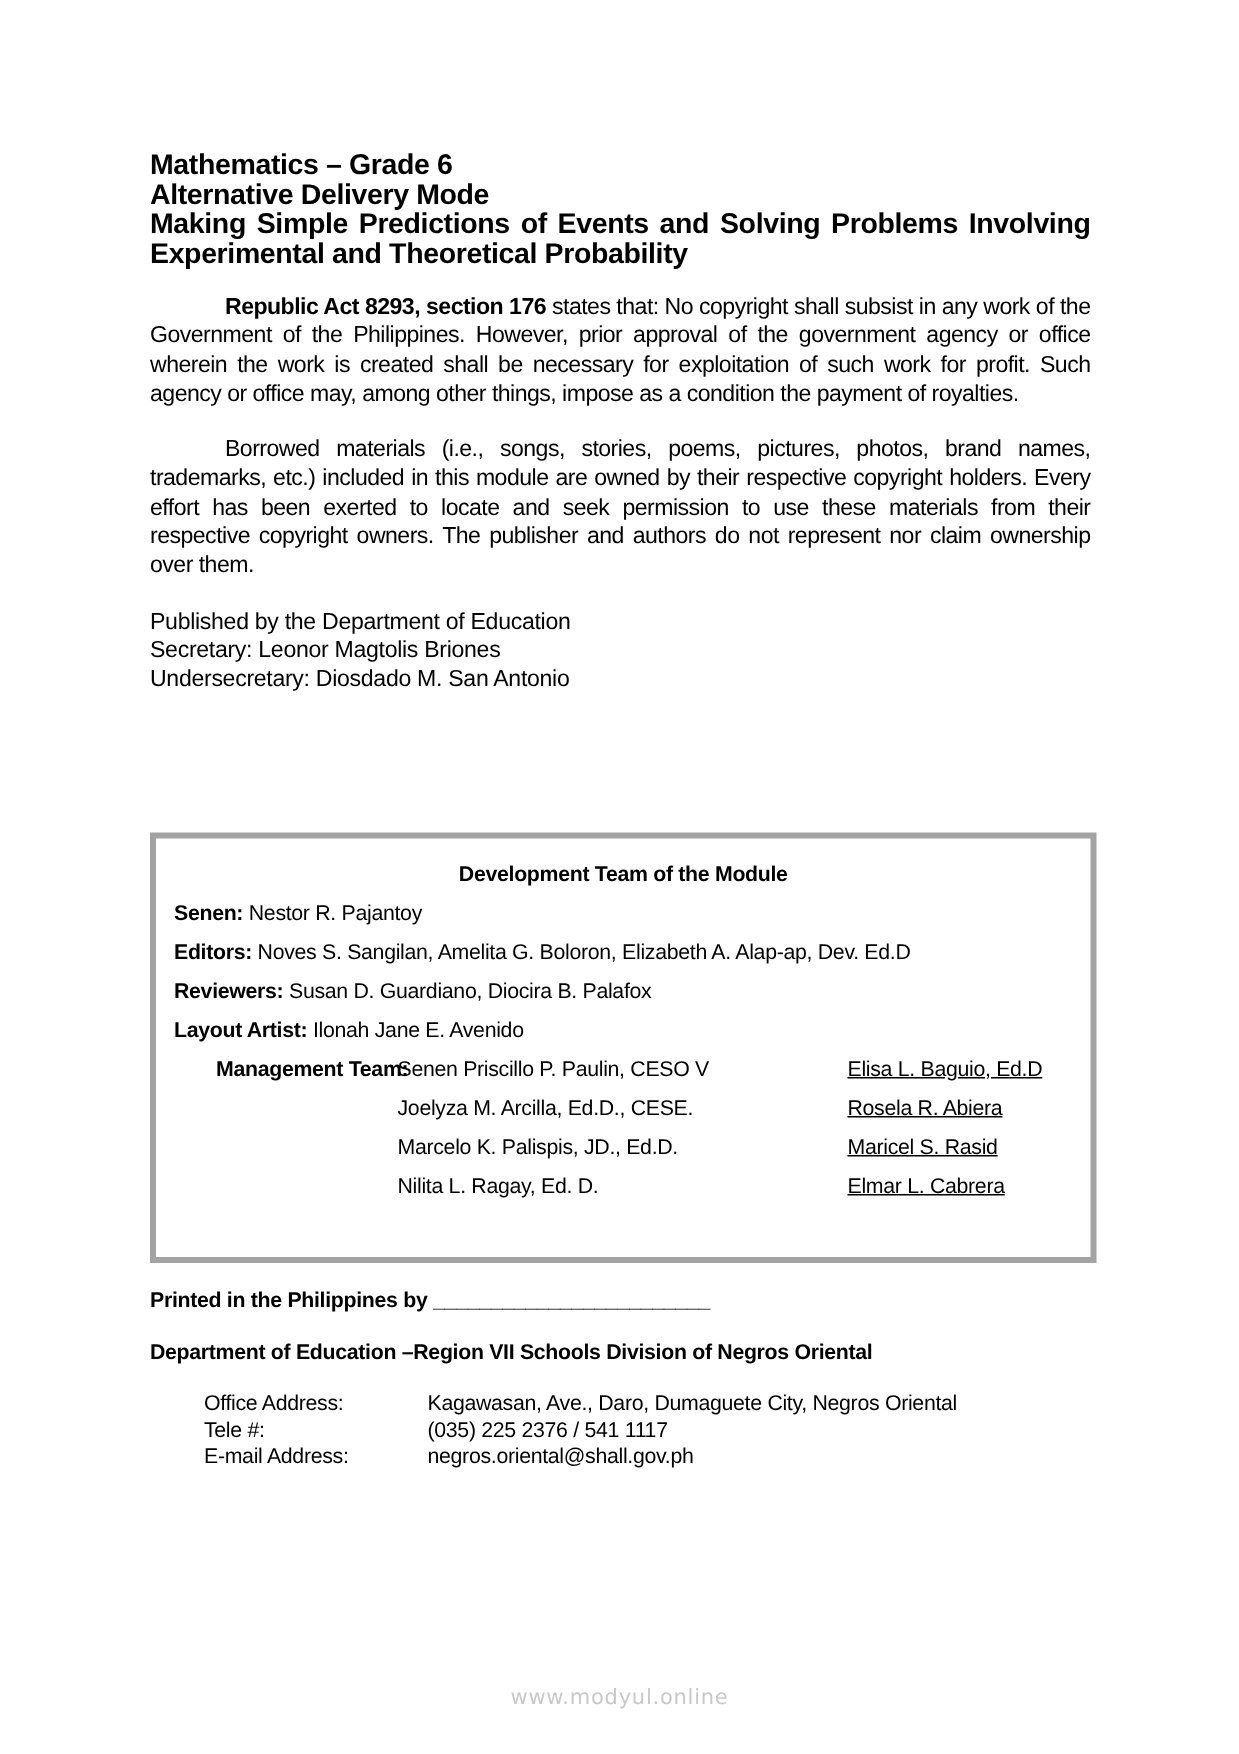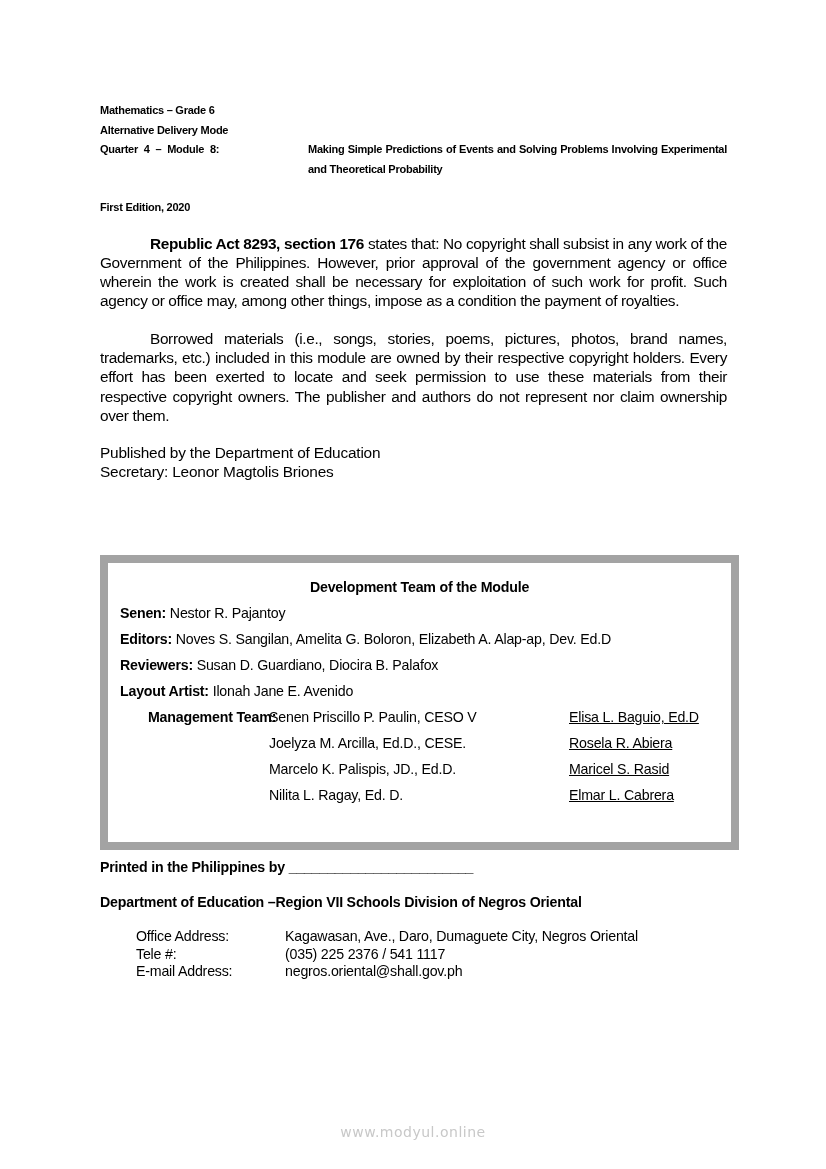--- a/index.html
+++ b/index.html
@@ -16,21 +16,21 @@
       color: #000;
     }
     .page {
       position: absolute;
       left: 100px;
       top: 101px;
       width: 627px;
     }
     .bold { font-weight: bold; }
     .hdr-line {
-      font-size: 11px;
+      font-size: 19px;
       font-weight: bold;
       line-height: 19.5px;
       font-stretch: condensed;
       letter-spacing: -0.25px;
     }
     .module-row {
       display: flex;
     }
     .module-label {
       width: 208px;
@@ -59,21 +59,21 @@
       line-height: 19.3px;
       margin-top: 18px;
       letter-spacing: -0.2px;
     }
     .dev-box {
       position: absolute;
       left: 100px;
       top: 555px;
       width: 623px;
       height: 279px;
-      border: 8px solid #a3a3a3;
+      border: 4px solid #a3a3a3;
       font-size: 14.2px;
       letter-spacing: -0.2px;
     }
     .dev-title {
       text-align: center;
       font-weight: bold;
       margin-top: 16px;
       line-height: 17px;
     }
     .dev-line {
@@ -137,32 +137,31 @@
       letter-spacing: 0.5px;
     }
   </style>
 </head>
 <body>
 
 <div class="page">
   <div class="hdr-line">Mathematics – Grade 6</div>
   <div class="hdr-line">Alternative Delivery Mode</div>
   <div class="hdr-line module-row">
-    <span class="module-label">Quarter 4 – Module 8:</span>
     <span class="module-title">Making Simple Predictions of Events and Solving Problems Involving Experimental and Theoretical Probability</span>
   </div>
-  <div class="hdr-line edition">First Edition, 2020</div>
 
   <p class="para first"><span class="bold">Republic Act 8293, section 176</span><span> states that: No copyright shall subsist in any work of the Government of the Philippines. However, prior approval of the government agency or office wherein the work is created shall be necessary for exploitation of such work for profit. Such agency or office may, among other things, impose as a condition the payment of royalties.</span></p>
 
   <p class="para">Borrowed materials (i.e., songs, stories, poems, pictures, photos, brand names, trademarks, etc.) included in this module are owned by their respective copyright holders. Every effort has been exerted to locate and seek permission to use these materials from their respective copyright owners. The publisher and authors do not represent nor claim ownership over them.</p>
 
   <div class="publisher">
     <div>Published by the Department of Education</div>
     <div>Secretary: Leonor Magtolis Briones</div>
+    <div>Undersecretary: Diosdado M. San Antonio</div>
   </div>
 </div>
 
 <div class="dev-box">
   <div class="dev-title">Development Team of the Module</div>
 
   <div class="dev-line" style="top:42px;"><span class="bold">Senen:</span><span> Nestor R. Pajantoy</span></div>
   <div class="dev-line" style="top:68px;"><span class="bold">Editors:</span><span> Noves S. Sangilan, Amelita G. Boloron, Elizabeth A. Alap-ap, Dev. Ed.D</span></div>
   <div class="dev-line" style="top:94px;"><span class="bold">Reviewers:</span><span> Susan D. Guardiano, Diocira B. Palafox</span></div>
   <div class="dev-line" style="top:120px;"><span class="bold">Layout Artist:</span><span> Ilonah Jane E. Avenido</span></div>

